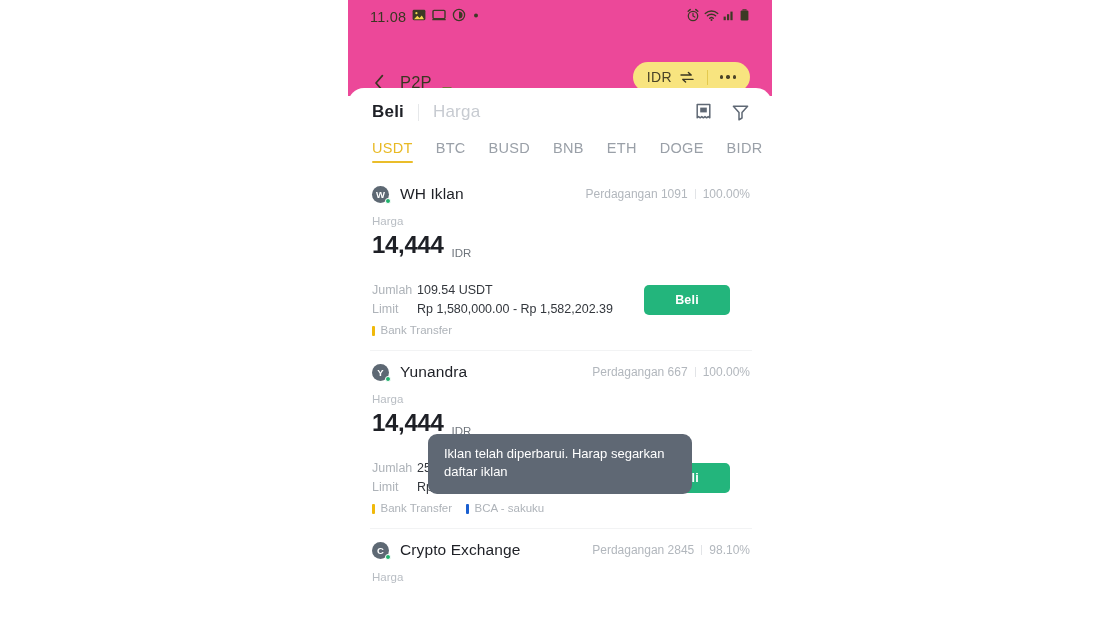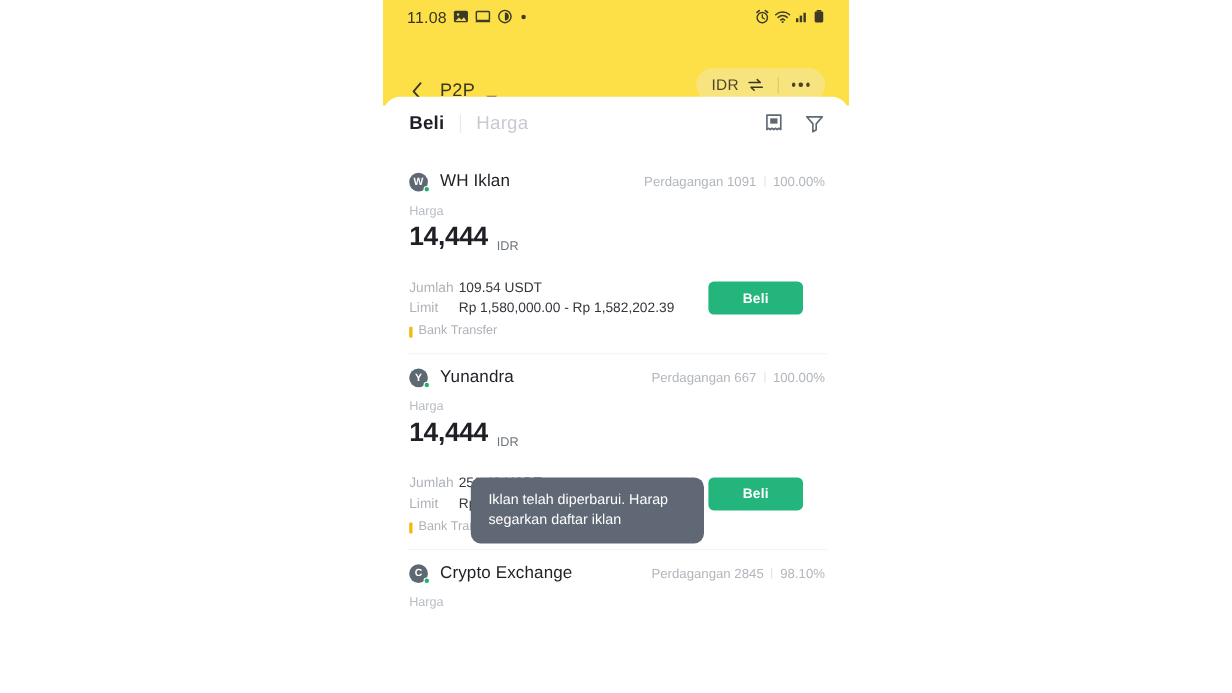--- a/index.html
+++ b/index.html
@@ -25,21 +25,21 @@
     background: #ffffff;
     overflow: hidden;
   }
 
   
   .top-yellow {
     position: absolute;
     left: 0; top: 0;
     width: 424px;
     height: 96px;
-    background: #fde047;
+    background: #ec4899;
   }
 
   .statusbar {
     position: absolute;
     left: 0; top: 0;
     width: 424px;
     height: 34px;
     display: flex;
     align-items: center;
     padding: 0 22px;
@@ -326,21 +326,21 @@
     margin-right: 6px;
     border-radius: 1px;
     display: block;
   }
 
   
   .toast {
     position: absolute;
     left: 80px;
     top: 434px;
-    width: 212px;
+    width: 264px;
     box-sizing: border-box;
     padding: 11px 14px 13px 16px;
     border-radius: 9px;
     background: #5f6874;
     color: #ffffff;
     font-size: 13px;
     line-height: 18px;
     z-index: 50;
   }
 </style>
@@ -452,20 +452,29 @@
             <rect x="6.2" y="4.6" width="6.6" height="4.8" fill="#5f6874"></rect>
           </svg>
       </span>
       <span class="hdr-ic">
         <svg width="19" height="19" viewBox="0 0 19 19">
             <path d="M2.4 3.2h14.2l-5.6 6.4v5.4l-3 1.8V9.6z" fill="none" stroke="#5f6874" stroke-width="1.5" stroke-linejoin="round"></path>
           </svg>
       </span>
     </div>
 
+    <div class="coin-tabs">
+      <span class="coin-tab active">USDT</span>
+      <span class="coin-tab">BTC</span>
+      <span class="coin-tab">BUSD</span>
+      <span class="coin-tab">BNB</span>
+      <span class="coin-tab">ETH</span>
+      <span class="coin-tab">DOGE</span>
+      <span class="coin-tab">BIDR</span>
+    </div>
 
     <div class="listings">
 
       <div class="card">
         <div class="merchant-row">
           <span class="avatar">W</span>
           <span class="merchant-name">WH Iklan</span>
           <span class="merch-flex"></span>
           <span class="stats">
             <span>Perdagangan 1091</span>

